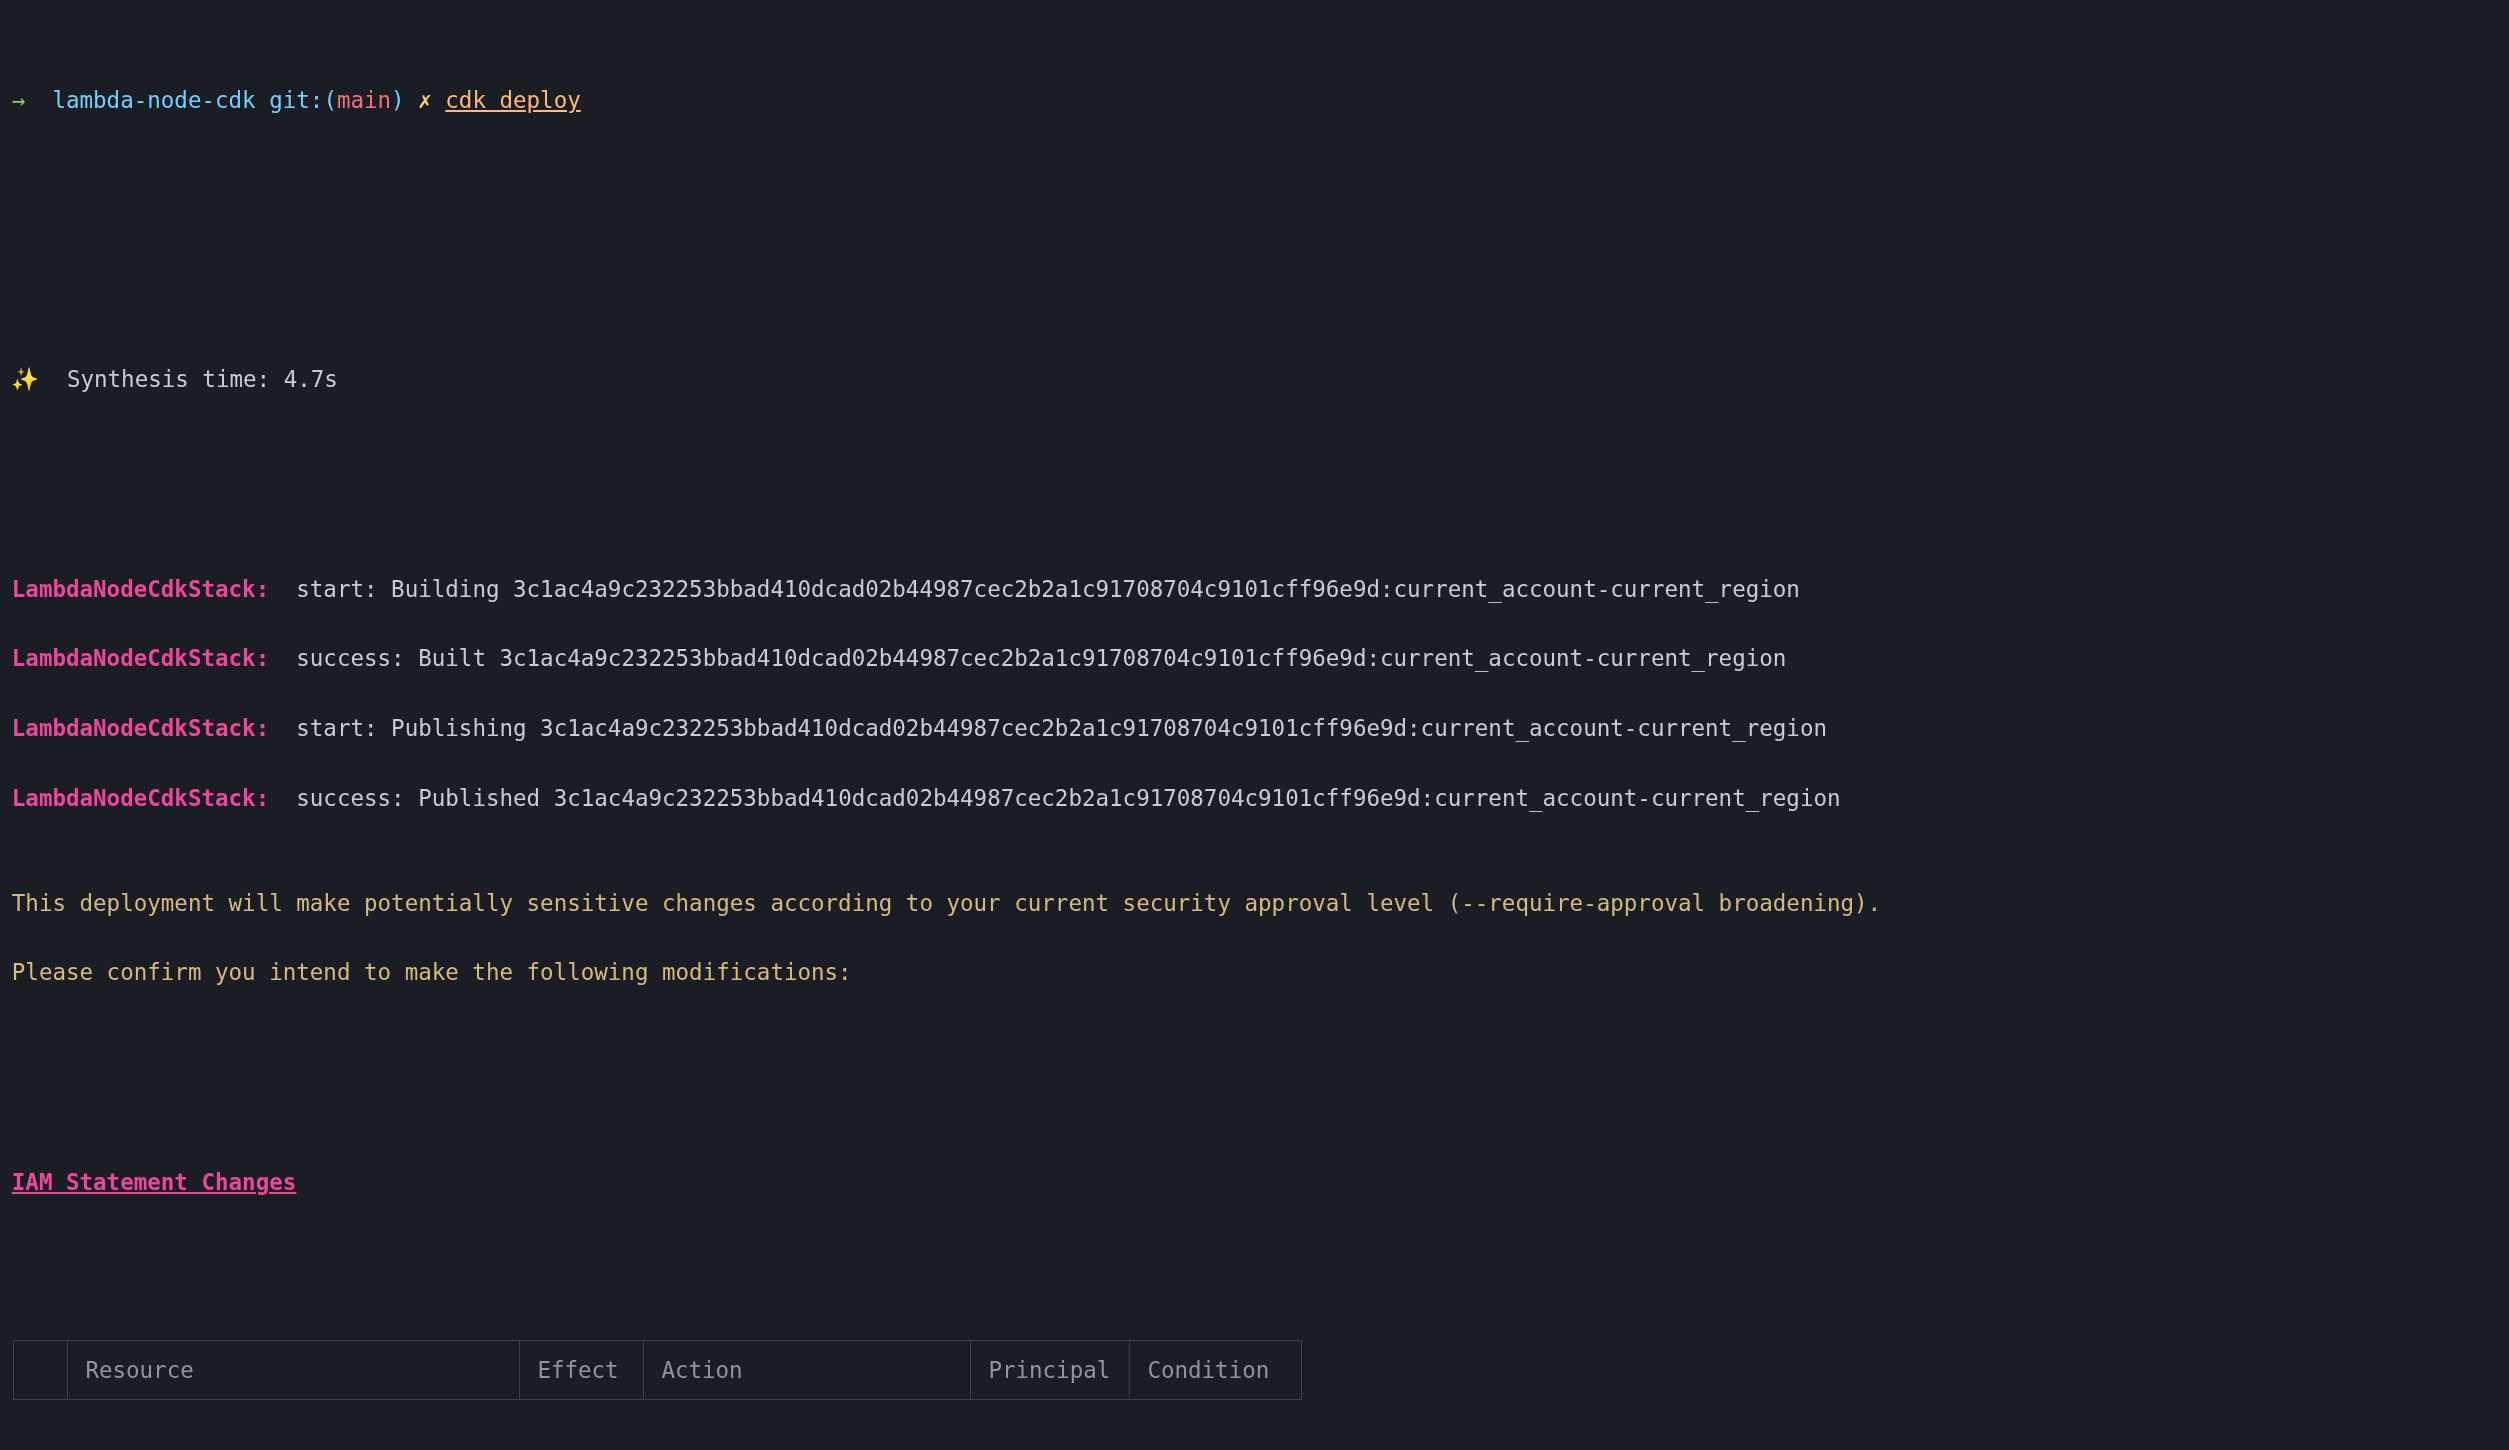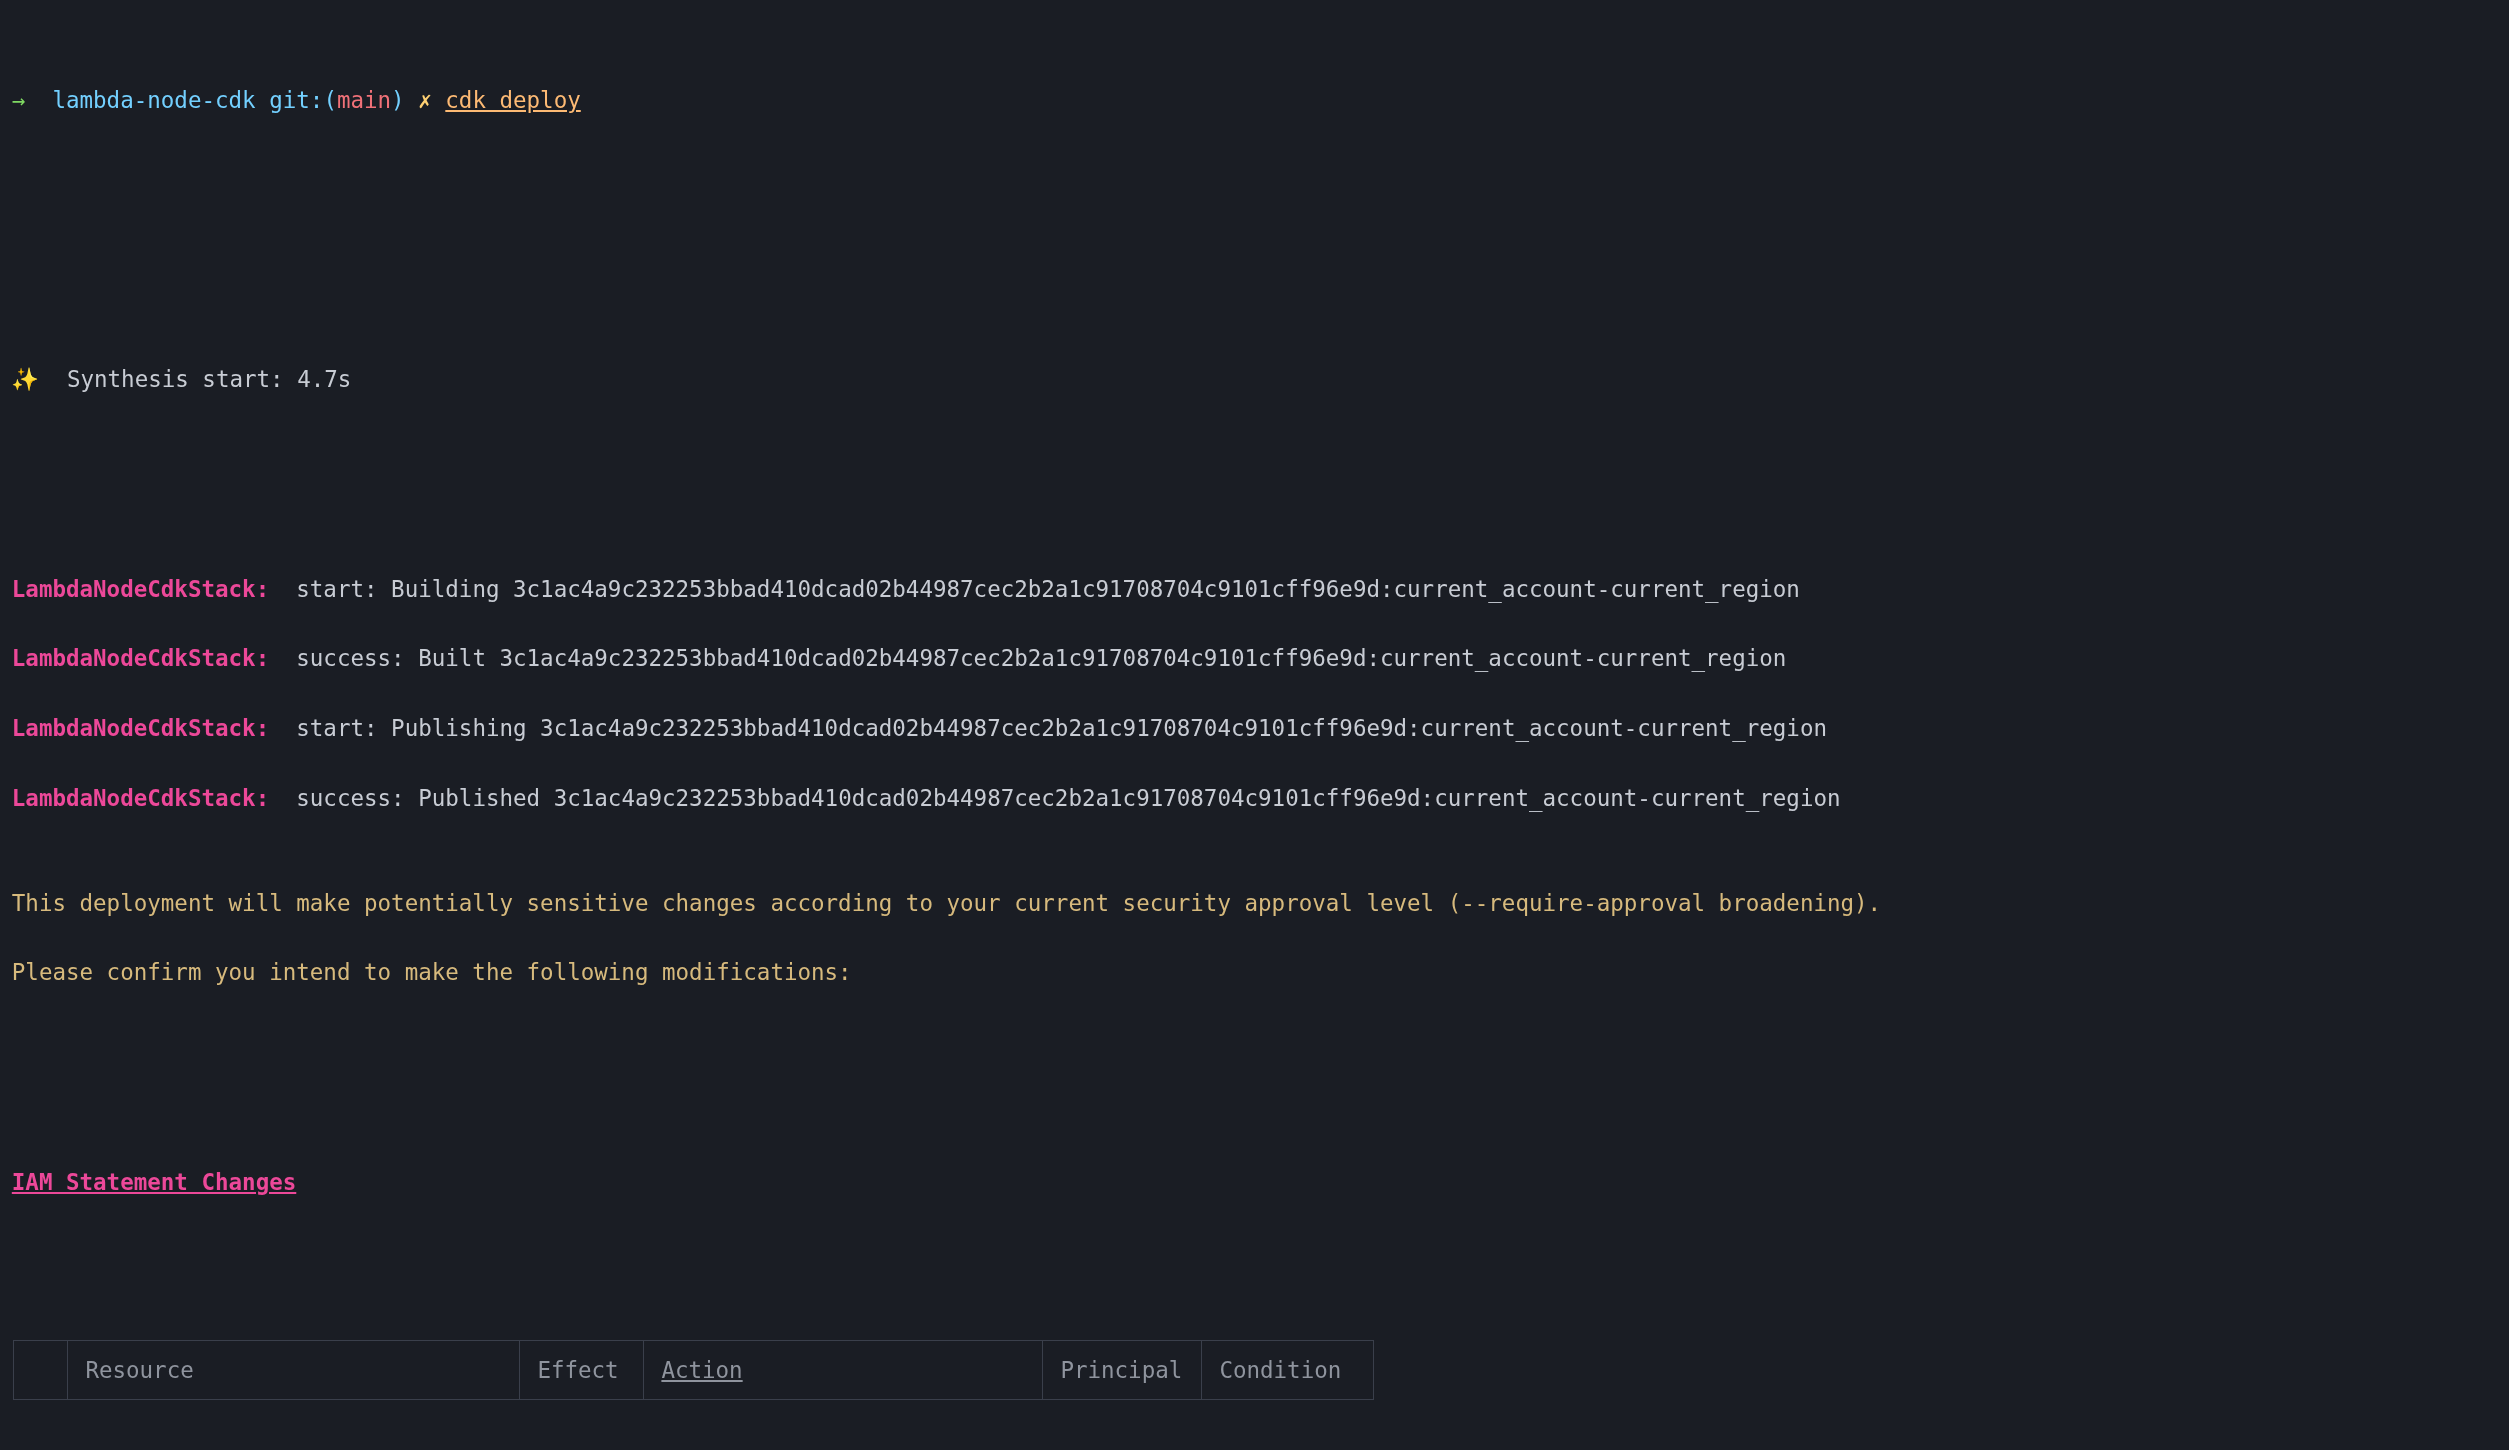--- a/index.html
+++ b/index.html
@@ -36,35 +36,35 @@
   .tbl .cell {
     border: 1px solid #3a3f4b;
     padding: 11.8px 17.6px;
     margin: -1px 0 0 -1px;
     font-size: 22.5px;
     white-space: pre;
   }
   .c0 { width: 55px; text-align: center; }
   .c1 { width: 453px; }
   .c2 { width: 125px; }
-  .c3 { width: 400px; text-decoration: underline; }
+  .c3 { width: 328px; }
   .c4 { width: 160px; }
   .c5 { width: 173px; }
 </style>
 </head>
 <body>
 
 <div class="terminal">
 
 <div class="line"><span class="prompt-arrow">→</span><span>  </span><span class="prompt-dir">lambda-node-cdk</span><span> </span><span class="prompt-git-prefix">git:</span><span class="prompt-paren">(</span><span class="prompt-branch">main</span><span class="prompt-paren">)</span><span> </span><span class="prompt-x">✗</span><span> </span><span class="cmd">cdk deploy</span></div>
 
 <div class="line">&nbsp;</div>
 <div class="line">&nbsp;</div>
 
-<div class="line"><span class="sparkle">✨</span><span class="white">  Synthesis start: </span><span class="white">4.7s</span></div>
+<div class="line"><span class="sparkle">✨</span><span class="white">  Synthesis time: </span><span class="white">4.7s</span></div>
 
 <div class="line">&nbsp;</div>
 
 <div class="line"><span class="bold">LambdaNodeCdkStack:</span><span class="white">  start: Building 3c1ac4a9c232253bbad410dcad02b44987cec2b2a1c91708704c9101cff96e9d:current_account-current_region</span></div>
 <div class="line"><span class="bold">LambdaNodeCdkStack:</span><span class="white">  success: Built 3c1ac4a9c232253bbad410dcad02b44987cec2b2a1c91708704c9101cff96e9d:current_account-current_region</span></div>
 <div class="line"><span class="bold">LambdaNodeCdkStack:</span><span class="white">  start: Publishing 3c1ac4a9c232253bbad410dcad02b44987cec2b2a1c91708704c9101cff96e9d:current_account-current_region</span></div>
 <div class="line"><span class="bold">LambdaNodeCdkStack:</span><span class="white">  success: Published 3c1ac4a9c232253bbad410dcad02b44987cec2b2a1c91708704c9101cff96e9d:current_account-current_region</span></div>
 
 <div class="line yellow">This deployment will make potentially sensitive changes according to your current security approval level (--require-approval broadening).</div>
 <div class="line yellow">Please confirm you intend to make the following modifications:</div>

